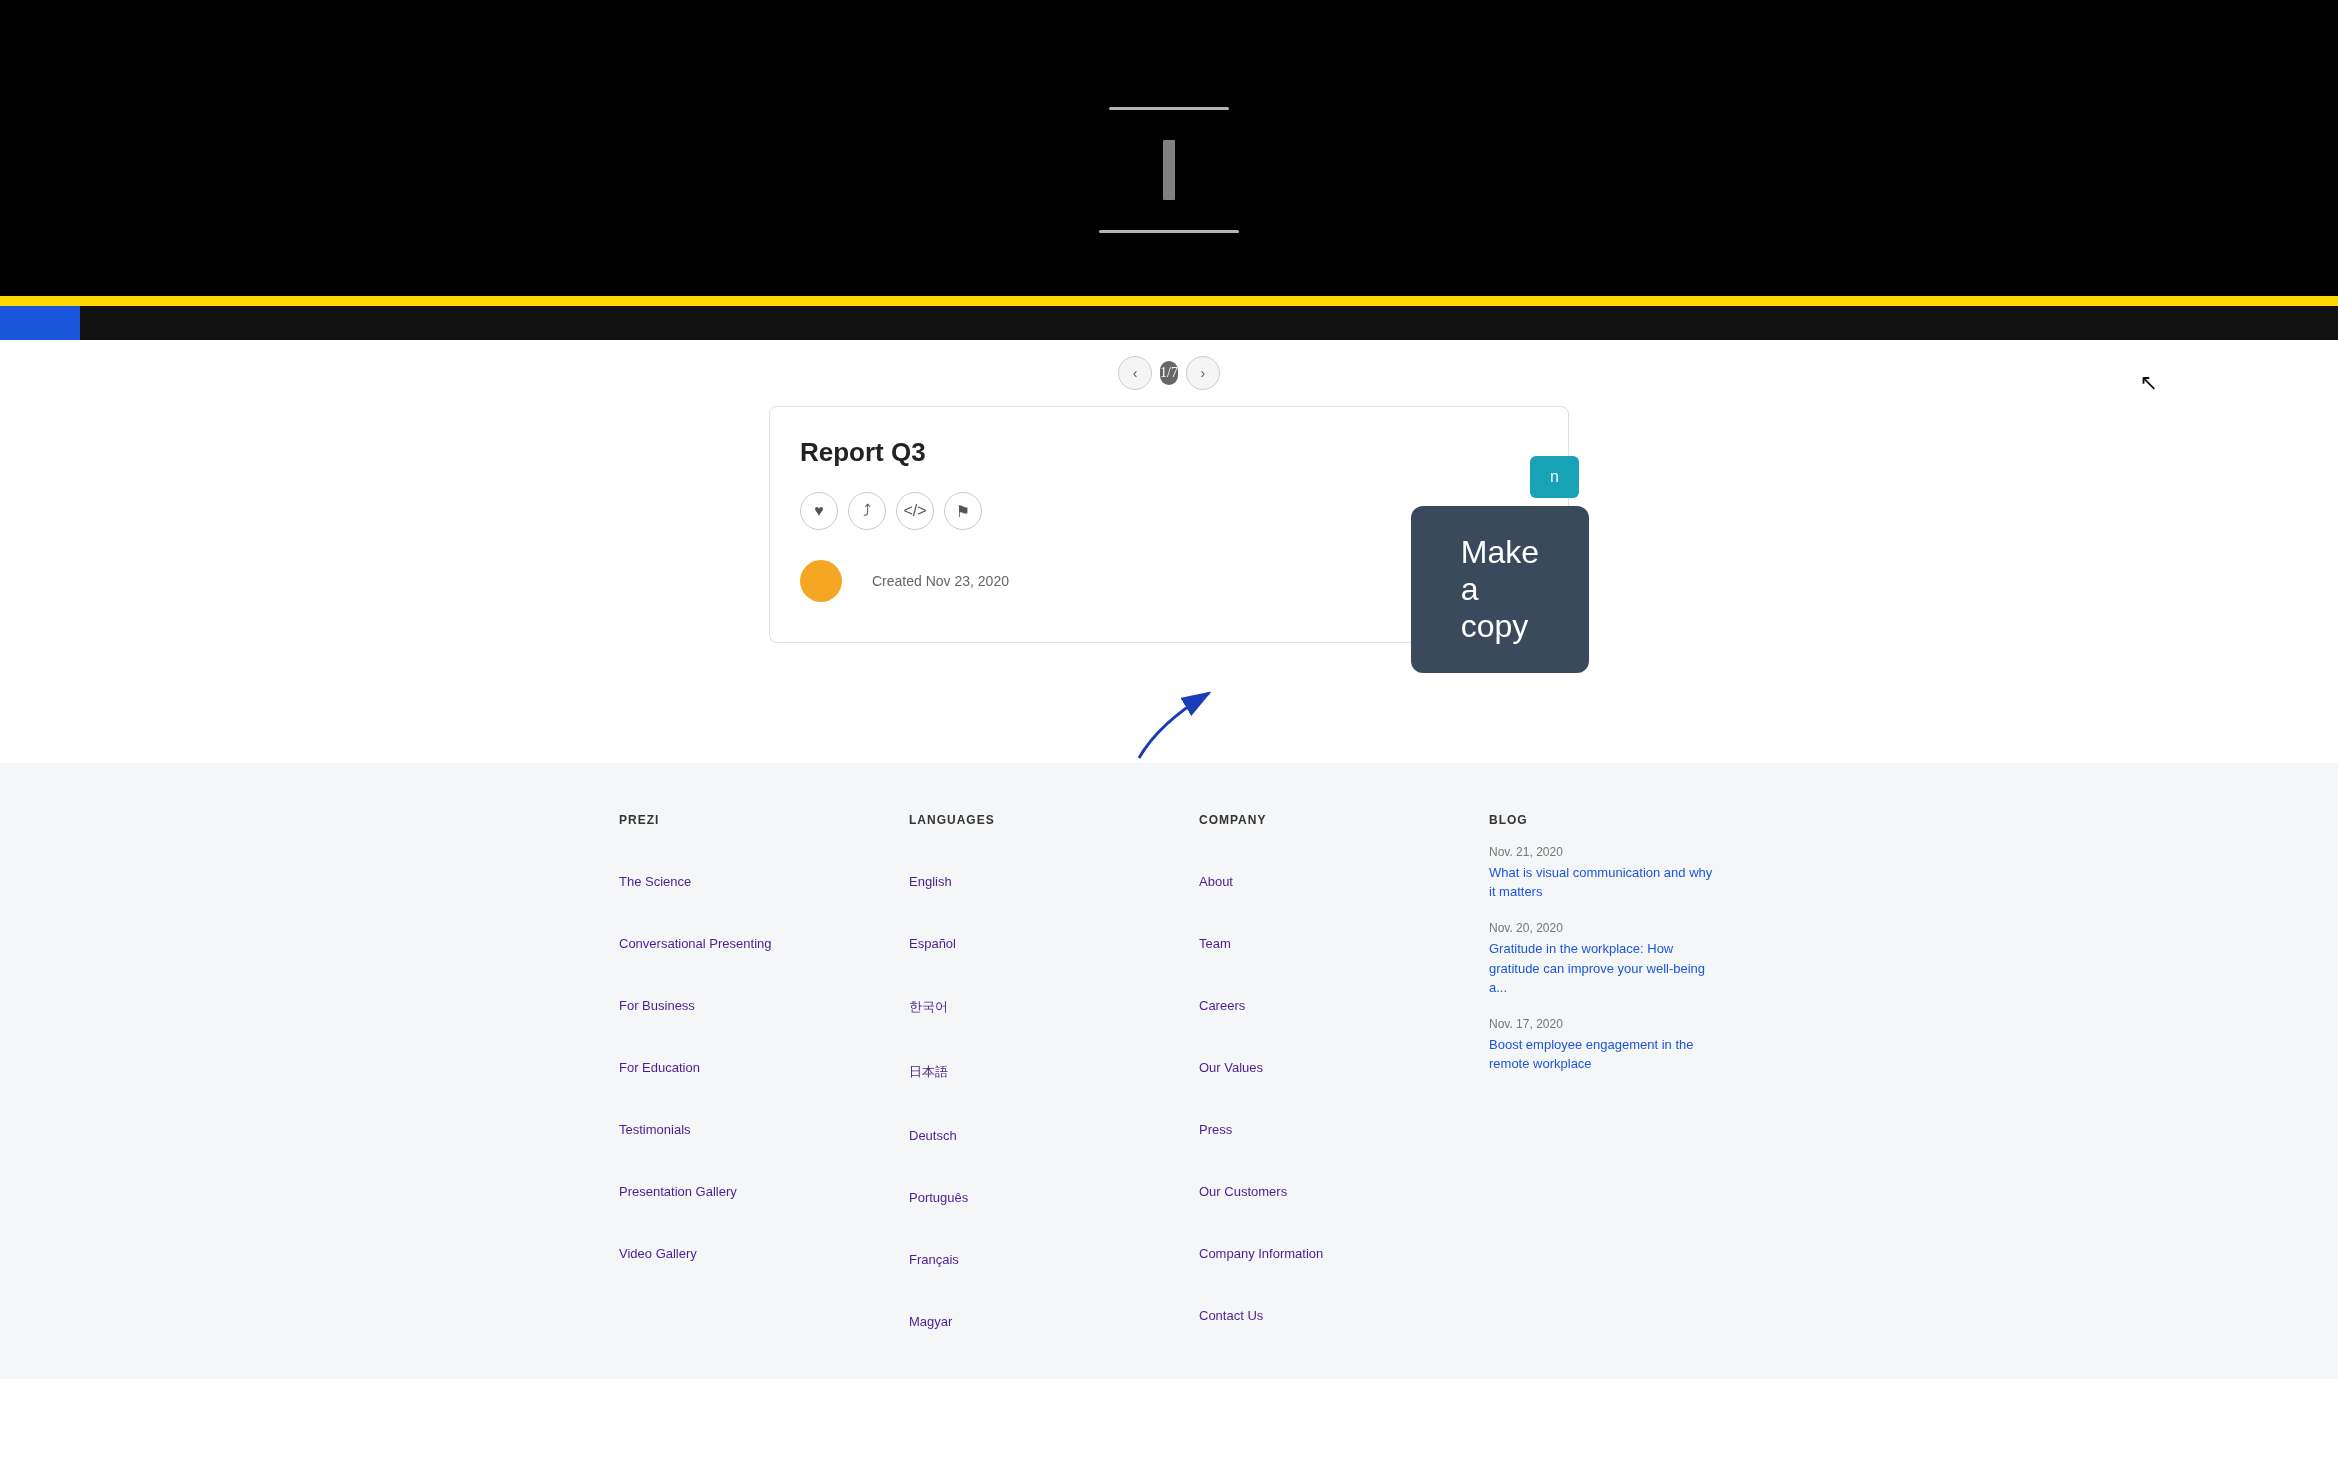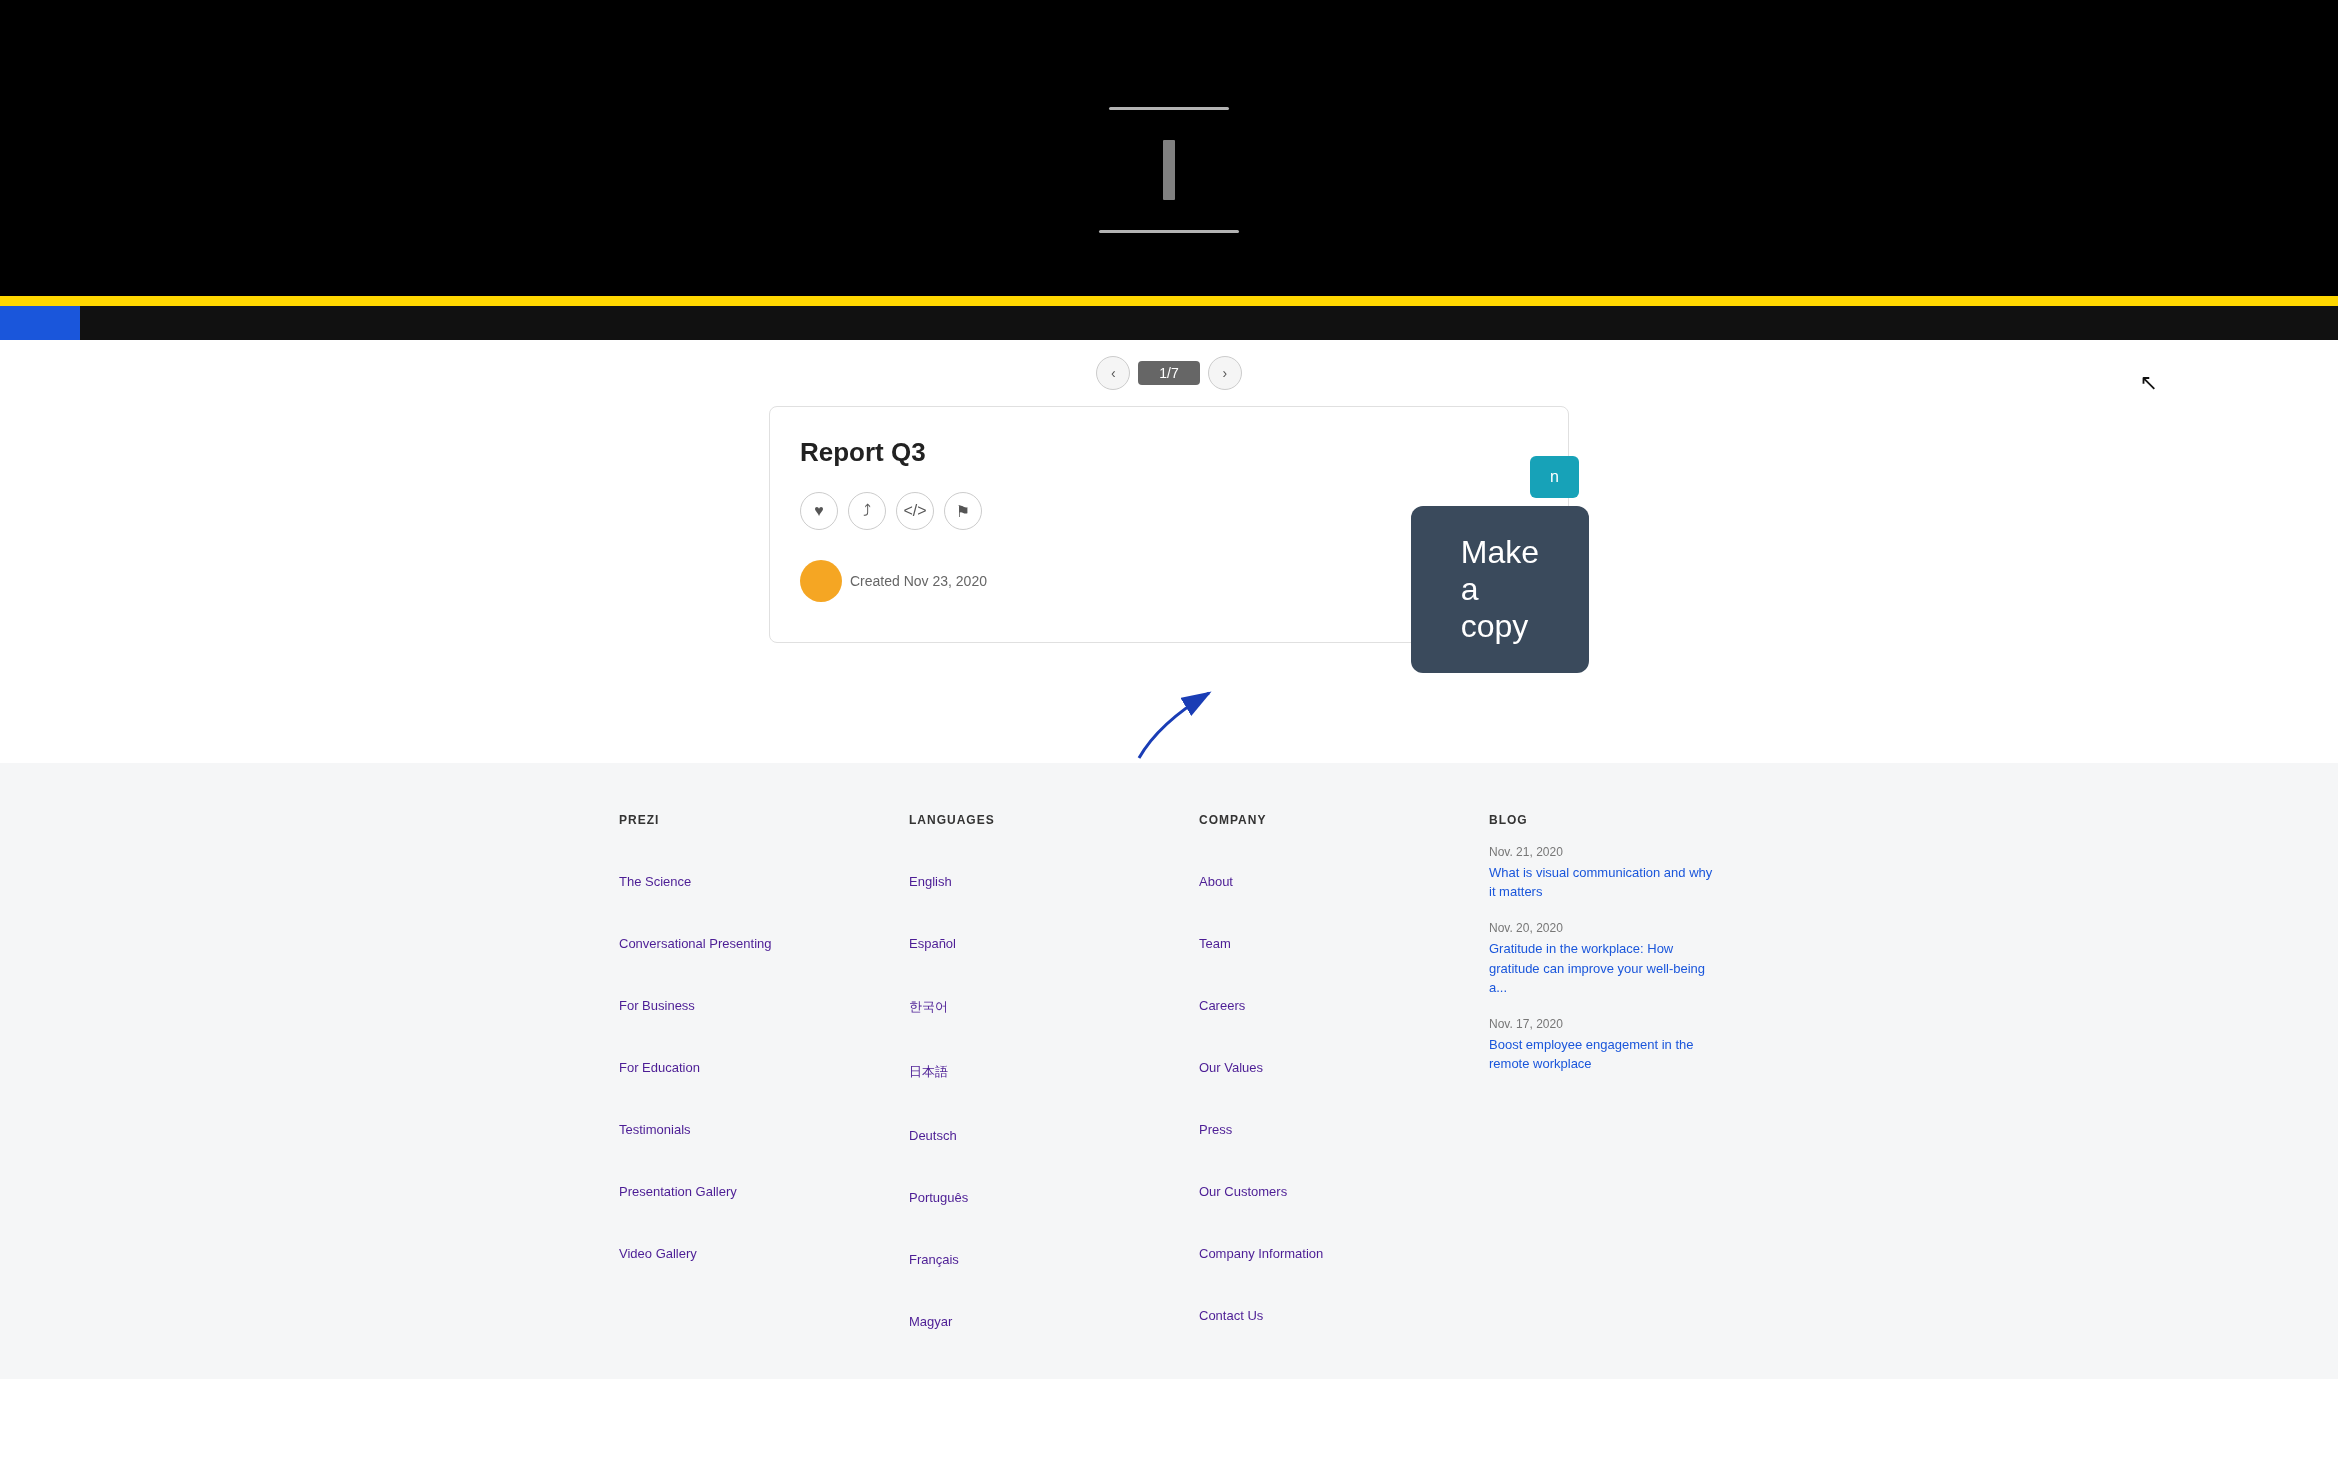--- a/index.html
+++ b/index.html
@@ -77,23 +77,24 @@
       cursor: pointer;
       display: flex;
       align-items: center;
       justify-content: center;
       font-size: 14px;
       color: #555;
     }
     .nav-page {
       background: rgba(0,0,0,0.6);
       color: #fff;
-      border-radius: 4px;
-      padding: 4px 21px;
+      border-radius: 12px;
+      padding: 4px 0;
       font-size: 14px;
+      font-family: Liberation Serif, serif;
     }
 
     
     .card-section {
       max-width: 800px;
       margin: 0 auto 40px auto;
       background: #fff;
       border: 1px solid #e0e0e0;
       border-radius: 8px;
       padding: 30px 30px 40px 30px;
@@ -119,21 +120,21 @@
       display: flex;
       align-items: center;
       justify-content: center;
       cursor: pointer;
       font-size: 16px;
       color: #555;
     }
     .creator-row {
       display: flex;
       align-items: center;
-      gap: 8px;
+      gap: 30px;
     }
     .avatar {
       width: 42px;
       height: 42px;
       border-radius: 50%;
       background: #F5A623;
       flex-shrink: 0;
     }
     .created-text {
       font-size: 14px;

